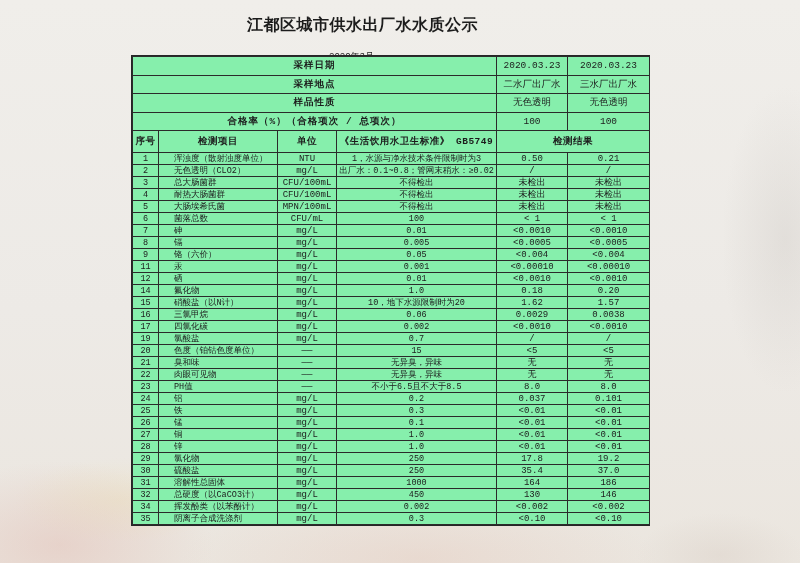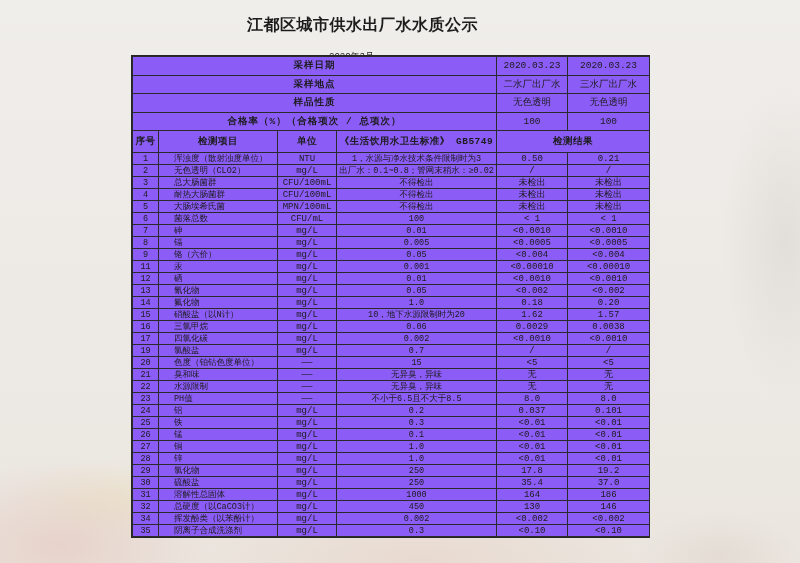--- a/index.html
+++ b/index.html
@@ -19,21 +19,21 @@
     font-size:16px;font-weight:bold;letter-spacing:0.5px;white-space:nowrap;
   }
   .subtitle{
     position:absolute;left:329px;top:42px;
     font-size:9px;white-space:nowrap;margin-top:8px;
   }
   .tables{
     position:absolute;left:131px;top:55px;width:517px;
     border:1px solid #262626;background:#f9f8f6;
   }
-  table{border-collapse:collapse;table-layout:fixed;width:517px;background:#8b5cf6;}
+  table{border-collapse:collapse;table-layout:fixed;width:517px;background:#86efac;}
   td,th{border:1px solid #2b2b2b;overflow:hidden;white-space:nowrap;padding:0;vertical-align:middle;}
   .summary td{height:17.5px;text-align:center;font-size:9.5px;}
   .summary td.lbl{font-weight:bold;letter-spacing:1px;}
   .main{margin-top:-1px;}
   .main th{height:21px;font-size:9.5px;font-weight:bold;text-align:center;letter-spacing:0.5px;margin-top:16px;}
   .main td{height:11px;line-height:10px;font-size:9px;text-align:center;}
   .main td.item{text-align:left;padding-left:15px;font-size:8.5px;}
   .main td.std{font-size:8.5px;}
   .main td.no{font-size:8.5px;}
 </style>
@@ -179,28 +179,20 @@
         </tr>
           <tr>
           <td class="no">12</td>
           <td class="item">硒</td>
           <td class="unit">mg/L</td>
           <td class="std">0.01</td>
           <td class="res">&lt;0.0010</td>
           <td class="res">&lt;0.0010</td>
         </tr>
           <tr>
-          <td class="no">13</td>
-          <td class="item">氰化物</td>
-          <td class="unit">mg/L</td>
-          <td class="std">0.05</td>
-          <td class="res">&lt;0.002</td>
-          <td class="res">&lt;0.002</td>
-        </tr>
-          <tr>
           <td class="no">14</td>
           <td class="item">氟化物</td>
           <td class="unit">mg/L</td>
           <td class="std">1.0</td>
           <td class="res">0.18</td>
           <td class="res">0.20</td>
         </tr>
           <tr>
           <td class="no">15</td>
           <td class="item">硝酸盐（以N计）</td>
@@ -244,21 +236,21 @@
           <tr>
           <td class="no">21</td>
           <td class="item">臭和味</td>
           <td class="unit">——</td>
           <td class="std">无异臭，异味</td>
           <td class="res">无</td>
           <td class="res">无</td>
         </tr>
           <tr>
           <td class="no">22</td>
-          <td class="item">水源限制</td>
+          <td class="item">肉眼可见物</td>
           <td class="unit">——</td>
           <td class="std">无异臭，异味</td>
           <td class="res">无</td>
           <td class="res">无</td>
         </tr>
           <tr>
           <td class="no">23</td>
           <td class="item">PH值</td>
           <td class="unit">——</td>
           <td class="std">不小于6.5且不大于8.5</td>

